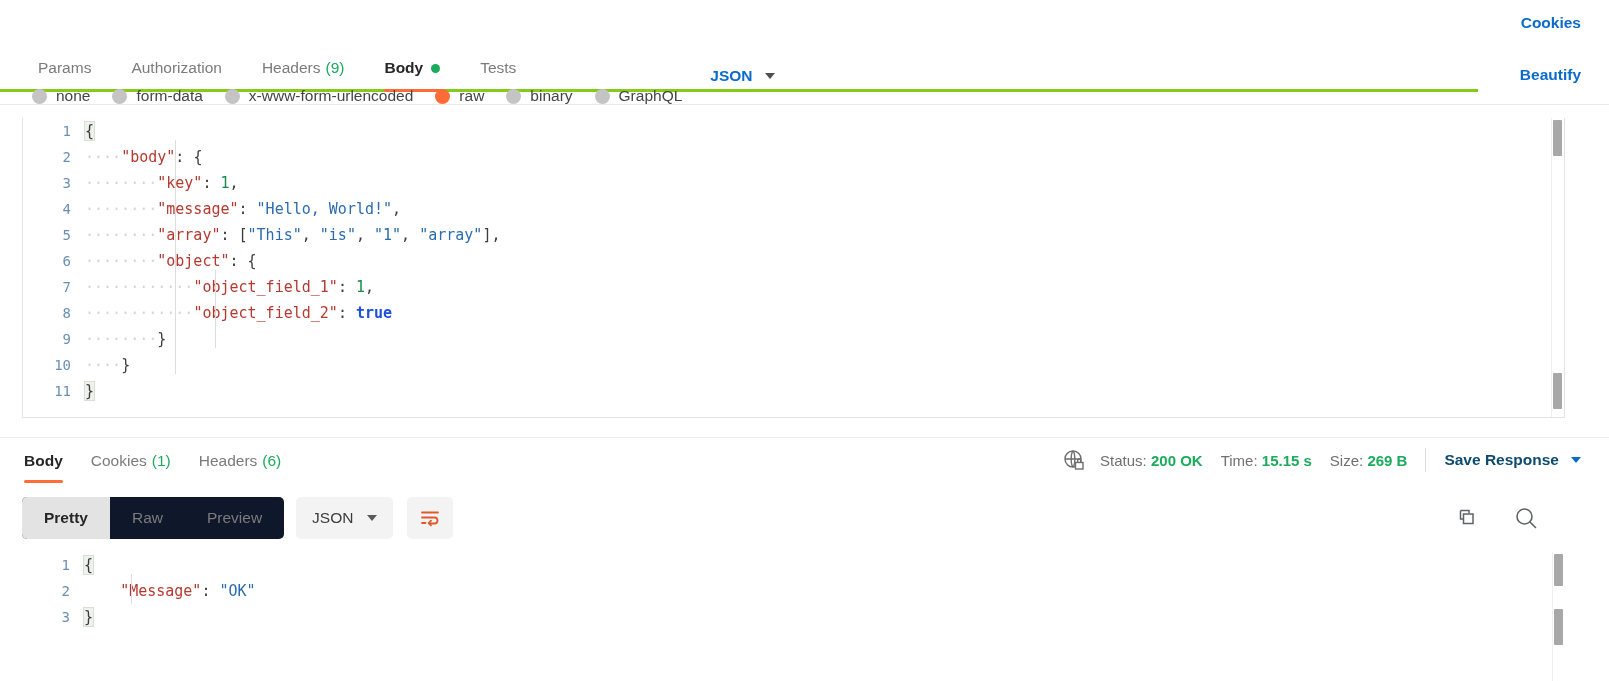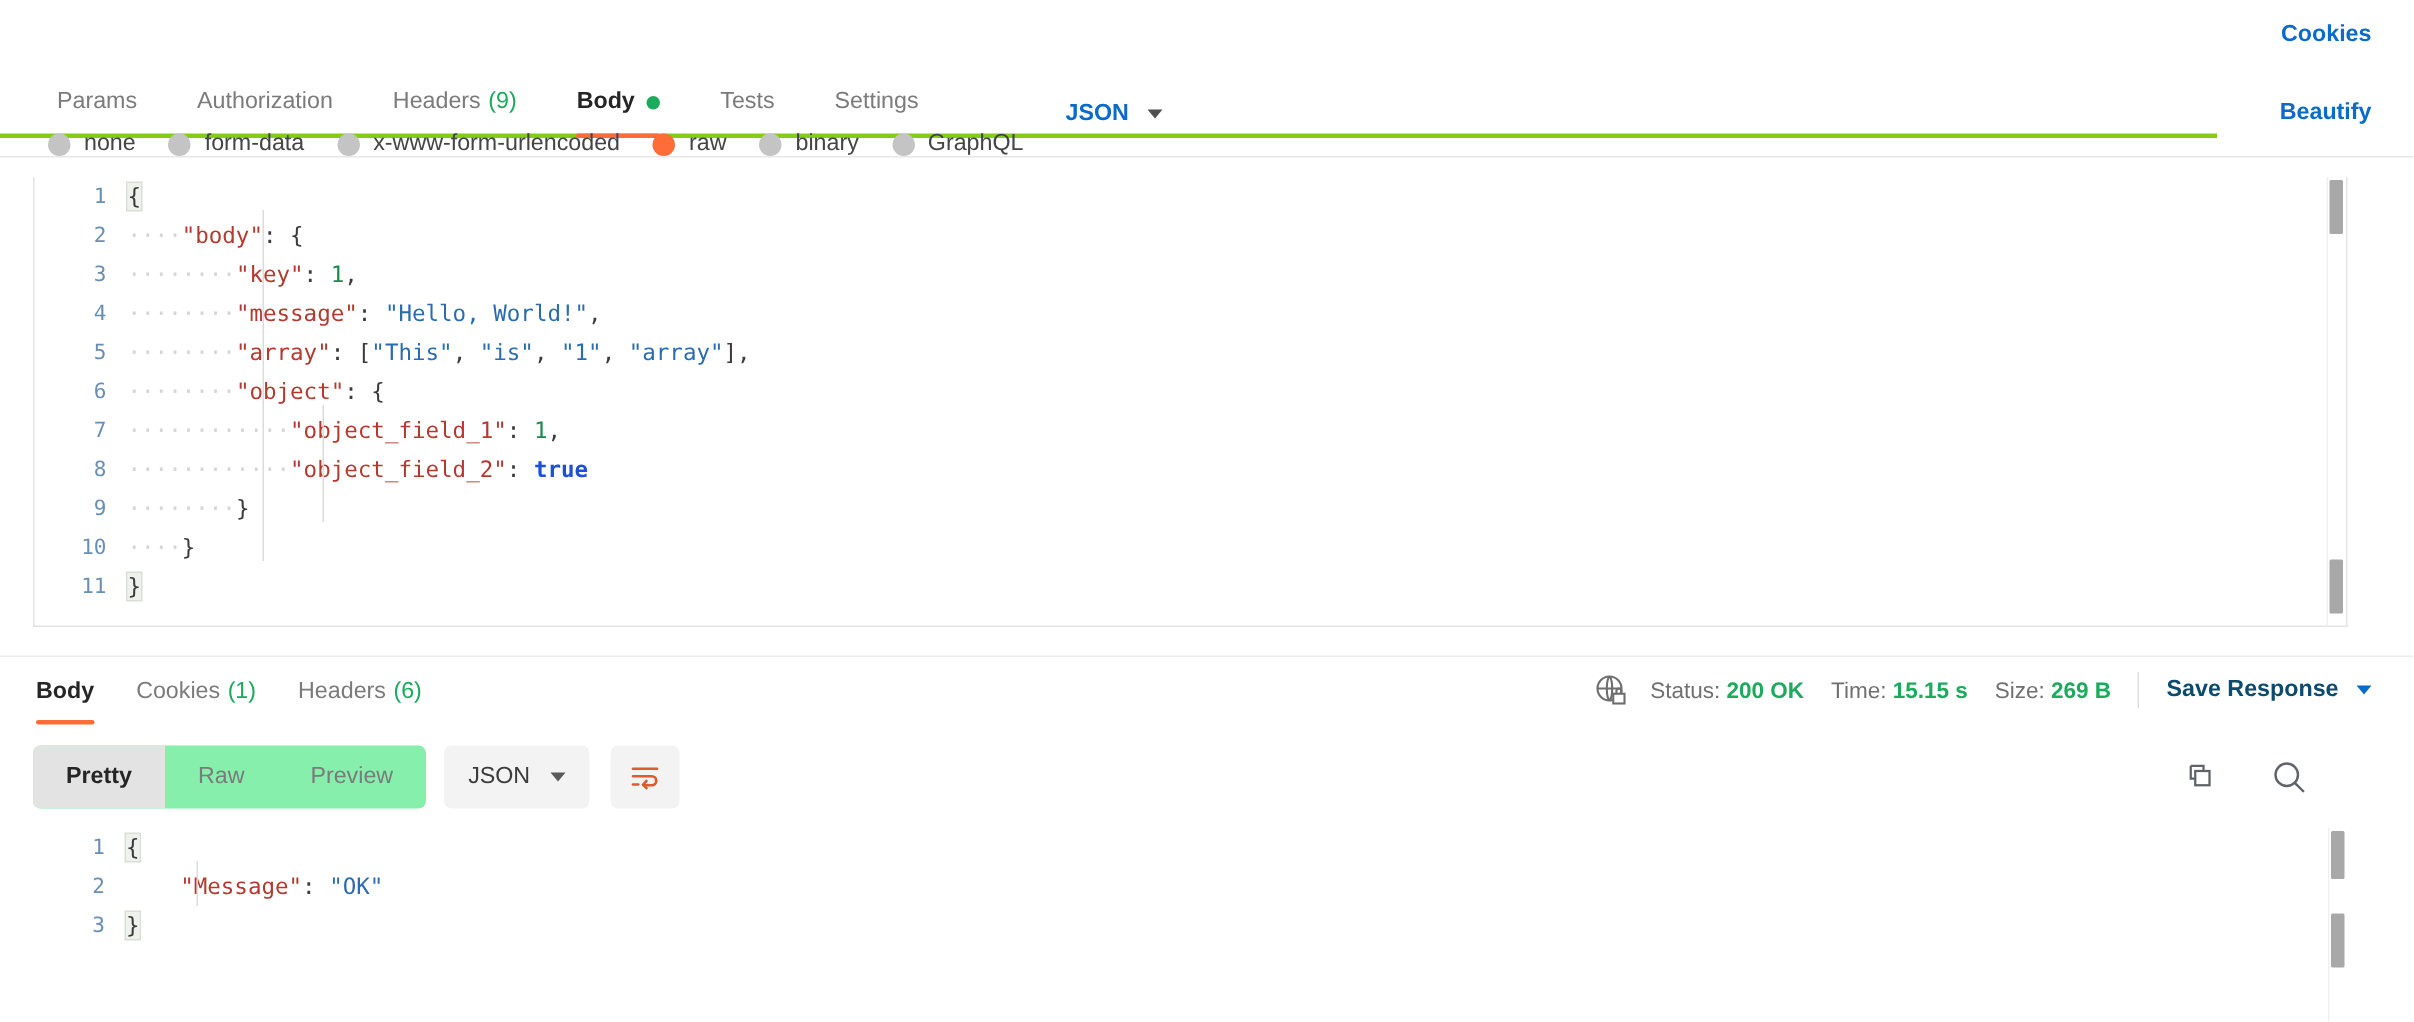--- a/index.html
+++ b/index.html
@@ -148,21 +148,21 @@
     border-top: 6px solid #0b6bcb;
   }
   .globe-icon { margin-right: 14px; display: flex; align-items: center; }
 
   
   .resp-toolbar {
     position: absolute; top: 494px; left: 22px; height: 48px;
     display: flex; align-items: center;
   }
   .seg-group {
-    display: flex; background: #86efac; border-radius: 5px; overflow: hidden;
+    display: flex; background: #0f172a; border-radius: 5px; overflow: hidden;
     height: 42px;
     text-align: center;
   }
   .seg {
     display: flex; align-items: center; padding: 0 22px;
     font-size: 15.5px; color: #7b7b7b; cursor: pointer; height: 42px;
     white-space: nowrap;
   }
   .seg.active { background: #e3e3e3; color: #262626; font-weight: bold; }
   .fmt-select {
@@ -205,23 +205,20 @@
         <div class="rtab">
           <span>Headers</span>
           <span class="cnt">(9)</span>
         </div>
         <div class="rtab active">
           <span>Body</span>
           <span class="dot-green"></span>
         </div>
         <div class="rtab">
           <span>Tests</span>
-        </div>
-        <div class="rtab">
-          <span>Settings</span>
         </div>
       </div>
   </div>
   <div class="link-blue" id="cookies-link">Cookies</div>
   <div class="link-blue" id="beautify-link">Beautify</div>
 
   <div class="body-row">
     <div id="body-types" style="display:flex;align-items:center;">
         <div class="radio-item">
           <span class="radio-dot"></span>

